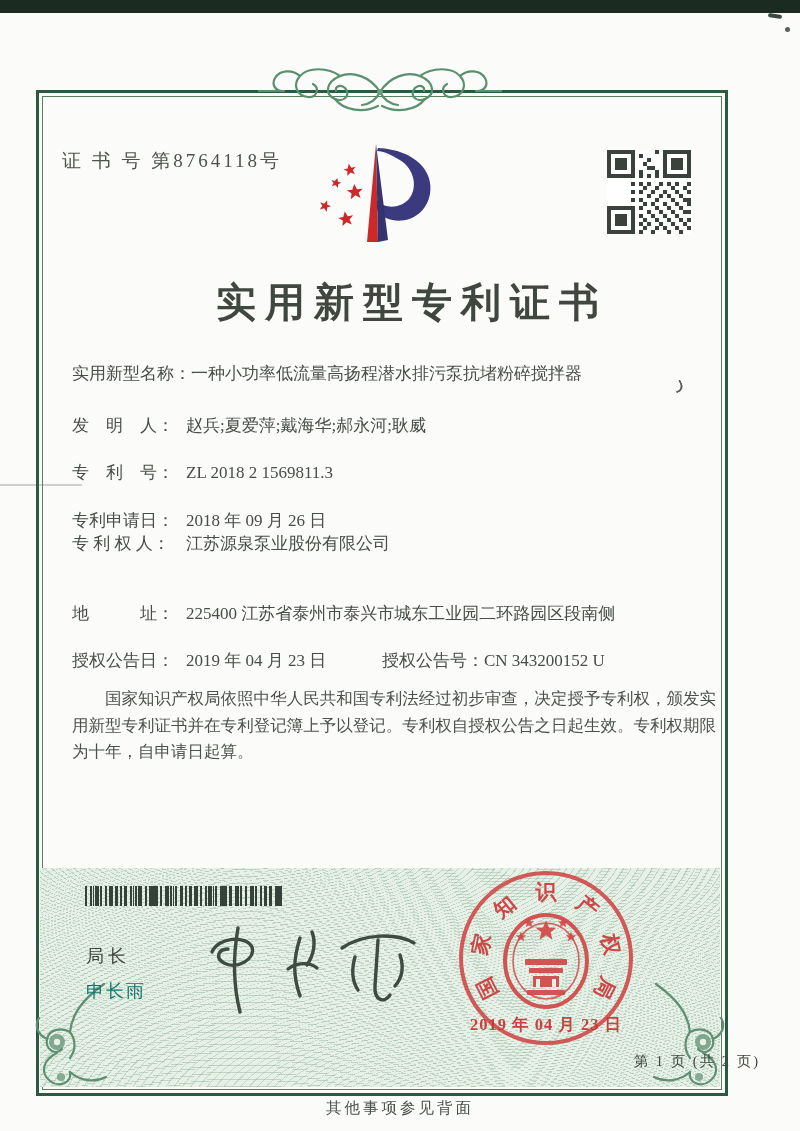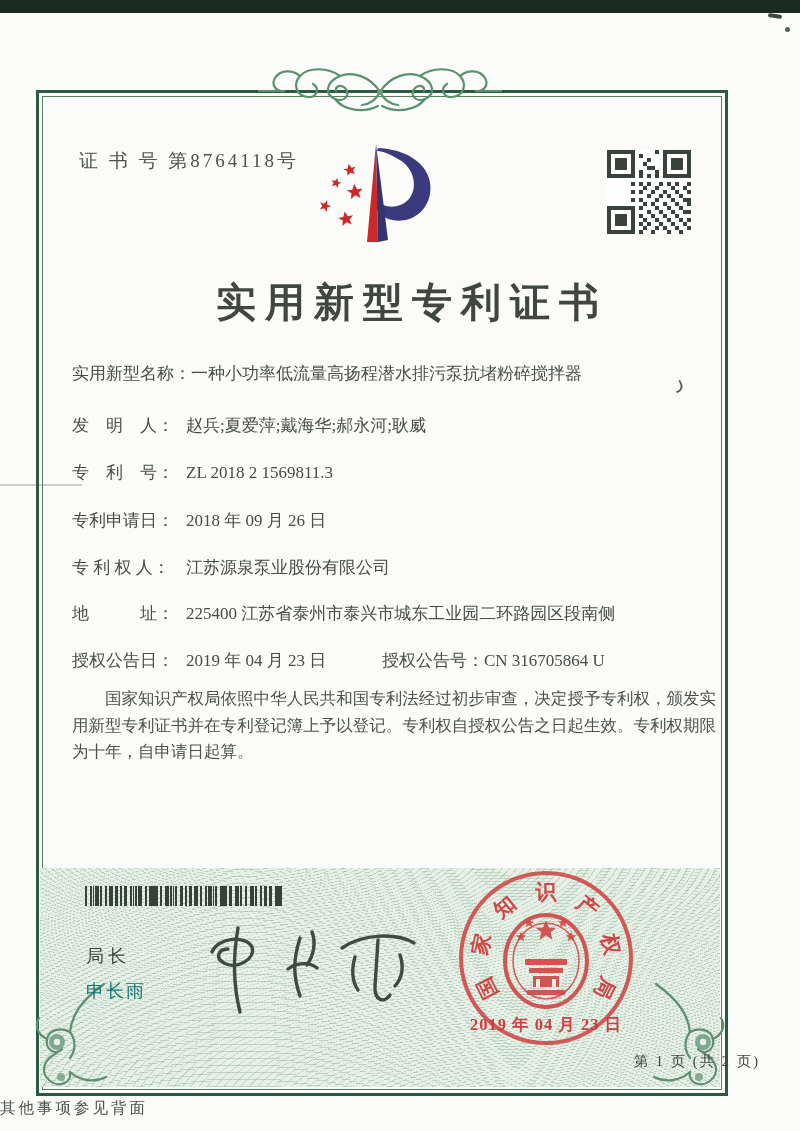--- a/index.html
+++ b/index.html
@@ -14,21 +14,21 @@
   .scan-top-bar{left:0;top:0;width:800px;height:13px;background:#1c2b21;}
   .speck1{left:768px;top:14px;width:14px;height:4px;background:#3a4a40;border-radius:2px;transform:rotate(8deg);}
   .speck2{left:785px;top:27px;width:5px;height:5px;background:#55635a;border-radius:50%;}
   .speck3{left:674px;top:381px;width:7px;height:9px;border-right:2px solid #5a5f5a;border-bottom:2px solid #5a5f5a;border-radius:0 0 7px 0;transform:rotate(-25deg);}
   .scanline{left:0;top:484px;width:82px;height:2px;background:#cfcfcb;}
   
   .frame{left:36px;top:90px;width:686px;height:1000px;border:3px solid #2c5a41;}
   .frame::after{content:"";position:absolute;inset:3px;border:1px solid #54805f;}
   .top-ornament{left:258px;top:66px;width:244px;height:50px;}
   
-  .cert-no{left:62px;top:148px;font-size:19px;letter-spacing:3px;color:#4d534c;margin-left:17px;}
+  .cert-no{left:62px;top:148px;font-size:19px;letter-spacing:3px;color:#4d534c;}
   .logo{left:312px;top:138px;width:136px;height:118px;}
   .qr{left:607px;top:150px;width:84px;height:84px;}
   .title{left:0;top:263px;width:800px;text-align:center;font-size:40px;font-weight:bold;
          letter-spacing:9px;color:#40473f;margin:12px;}
   
   .frow{left:72px;width:650px;font-size:17px;line-height:23px;color:#474d47;}
   .flabel{display:inline-block;min-width:114px;vertical-align:top;}
   .fvalue{vertical-align:top;}
   .fvalue-block{display:inline-block;width:488px;vertical-align:top;}
   .fvalue-mid{display:inline-block;width:196px;vertical-align:top;}
@@ -59,21 +59,21 @@
   
   .seal{left:459px;top:871px;width:174px;height:174px;}
   .seal-ring{position:absolute;inset:0;border:4.5px solid rgba(207,68,68,.88);border-radius:50%;}
   .seal-arc{position:absolute;left:50%;top:50%;width:0;height:0;}
   .seal-char{position:absolute;left:-11px;top:-13px;width:22px;height:26px;
     font-size:21px;font-weight:bold;color:rgba(203,62,62,.95);text-align:center;line-height:26px;}
   .seal-emblem{position:absolute;left:42px;top:38px;width:90px;height:100px;}
   .seal-date{left:455px;top:1014px;width:182px;text-align:center;font-size:16.5px;font-weight:bold;
     letter-spacing:1px;color:rgba(200,55,55,.95);}
   .page-num{left:0;top:1052px;width:760px;text-align:right;font-size:14.5px;letter-spacing:2px;color:#41493f;}
-  .back-note{left:0;top:1098px;width:800px;text-align:left;font-size:15.5px;letter-spacing:3px;color:#4a514a;}
+  .back-note{left:0;top:1098px;width:800px;text-align:center;font-size:15.5px;letter-spacing:3px;color:#4a514a;}
 </style>
 </head>
 <body>
 
 <div>
 
   <div class="abs scan-top-bar"></div>
   <div class="abs speck1"></div>
   <div class="abs speck2"></div>
   <div class="abs speck3"></div>
@@ -163,28 +163,28 @@
   </div>
   <div class="abs frow" style="top:414px">
     <span class="flabel">发　明　人：</span><span class="fvalue">赵兵;夏爱萍;戴海华;郝永河;耿威</span>
   </div>
   <div class="abs frow" style="top:461px">
     <span class="flabel">专　利　号：</span><span class="fvalue">ZL 2018 2 1569811.3</span>
   </div>
   <div class="abs frow" style="top:509px">
     <span class="flabel">专利申请日：</span><span class="fvalue">2018 年 09 月 26 日</span>
   </div>
-  <div class="abs frow" style="top:556px">
+  <div class="abs frow" style="top:532px">
     <span class="flabel">专 利 权 人：</span><span class="fvalue">江苏源泉泵业股份有限公司</span>
   </div>
   <div class="abs frow" style="top:602px">
     <span class="flabel">地　　　址：</span><span class="fvalue-block">225400 江苏省泰州市泰兴市城东工业园二环路园区段南侧</span>
   </div>
   <div class="abs frow" style="top:649px">
-    <span class="flabel">授权公告日：</span><span class="fvalue-mid">2019 年 04 月 23 日</span><span class="flabel" style="min-width:0">授权公告号：</span><span class="fvalue">CN 316705864 U</span>
+    <span class="flabel">授权公告日：</span><span class="fvalue-mid">2019 年 04 月 23 日</span><span class="flabel" style="min-width:0">授权公告号：</span><span class="fvalue">CN 343200152 U</span>
   </div>
 
   <div class="abs bodytext">
     <p>国家知识产权局依照中华人民共和国专利法经过初步审查，决定授予专利权，颁发实用新型专利证书并在专利登记簿上予以登记。专利权自授权公告之日起生效。专利权期限为十年，自申请日起算。</p>
   </div>
 
   <div class="abs pattern-band"></div>
 
   <svg class="abs flourish flourish-left" viewBox="0 0 78 108">
     <g stroke="#5f8f70" stroke-width="2.2" fill="none" stroke-linecap="round">

